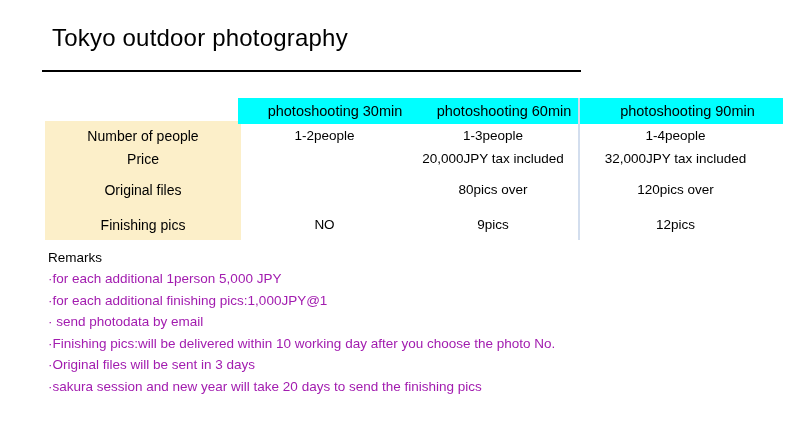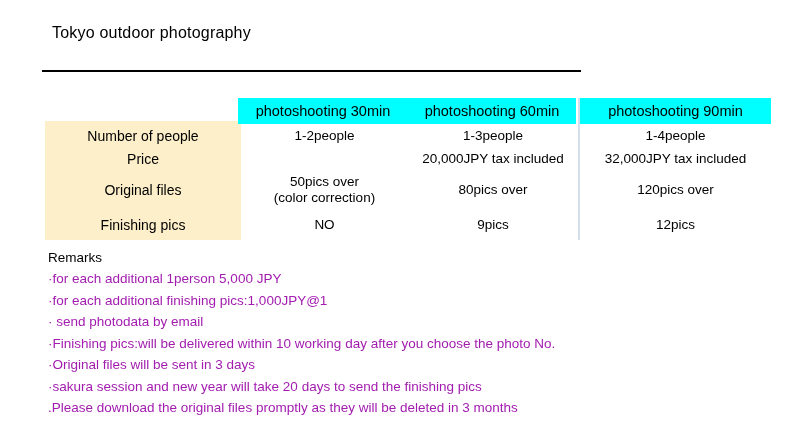--- a/index.html
+++ b/index.html
@@ -14,21 +14,21 @@
     font-family: "Liberation Sans", sans-serif;
     color: #000000;
     overflow: hidden;
   }
 
   
   #page-title {
     position: absolute;
     left: 52px;
     top: 24px;
-    font-size: 16px;
+    font-size: 24px;
     font-weight: normal;
     letter-spacing: 0.2px;
     color: #000;
     white-space: nowrap;
   }
   #title-rule {
     position: absolute;
     left: 42px;
     top: 70px;
     width: 539px;
@@ -59,20 +59,21 @@
   .hdr-cell {
     position: absolute;
     top: 0px;
     height: 26px;
     background: #00FFFF;
     font-size: 14.5px;
     line-height: 26px;
     text-align: center;
     white-space: nowrap;
     color: #000;
+    padding-left: 12px;
   }
   #hdr-30 { left: 193px; width: 170px; }
   #hdr-60 { left: 363px; width: 168px; }
   #hdr-90 { left: 535px; width: 191px; }
 
   
   #col-divider {
     position: absolute;
     left: 533px;
     top: 0px;
@@ -168,24 +169,20 @@
     <div class="cell cell-c2">
       <span class="sub-line">20,000JPY tax included</span>
     </div>
     <div class="cell cell-c3">
       <span class="sub-line">32,000JPY tax included</span>
     </div>
   </div>
 
   <div class="row" id="row-2">
     <div class="cell cell-label">Original files</div>
-    <div class="cell cell-c1">
-      <span class="sub-line">50pics over</span>
-      <span class="sub-line">(color correction)</span>
-    </div>
     <div class="cell cell-c2">
       <span class="sub-line">80pics over</span>
     </div>
     <div class="cell cell-c3">
       <span class="sub-line">120pics over</span>
     </div>
   </div>
 
   <div class="row" id="row-3">
     <div class="cell cell-label">Finishing pics</div>
@@ -203,14 +200,13 @@
 </div>
 
 <div id="remarks">
   <div id="remarks-title">Remarks</div>
   <div class="remark-line">·for each additional 1person 5,000 JPY</div>
   <div class="remark-line">·for each additional finishing pics:1,000JPY@1</div>
   <div class="remark-line">· send photodata by email</div>
   <div class="remark-line">·Finishing pics:will be delivered within 10 working day after you choose the photo No.</div>
   <div class="remark-line">·Original files will be sent in 3 days</div>
   <div class="remark-line">·sakura session and new year will take 20 days to send the finishing pics</div>
-  <div class="remark-line">.Please download the original files promptly as they will be deleted in 3 months</div>
 </div>
 
 </body></html>

